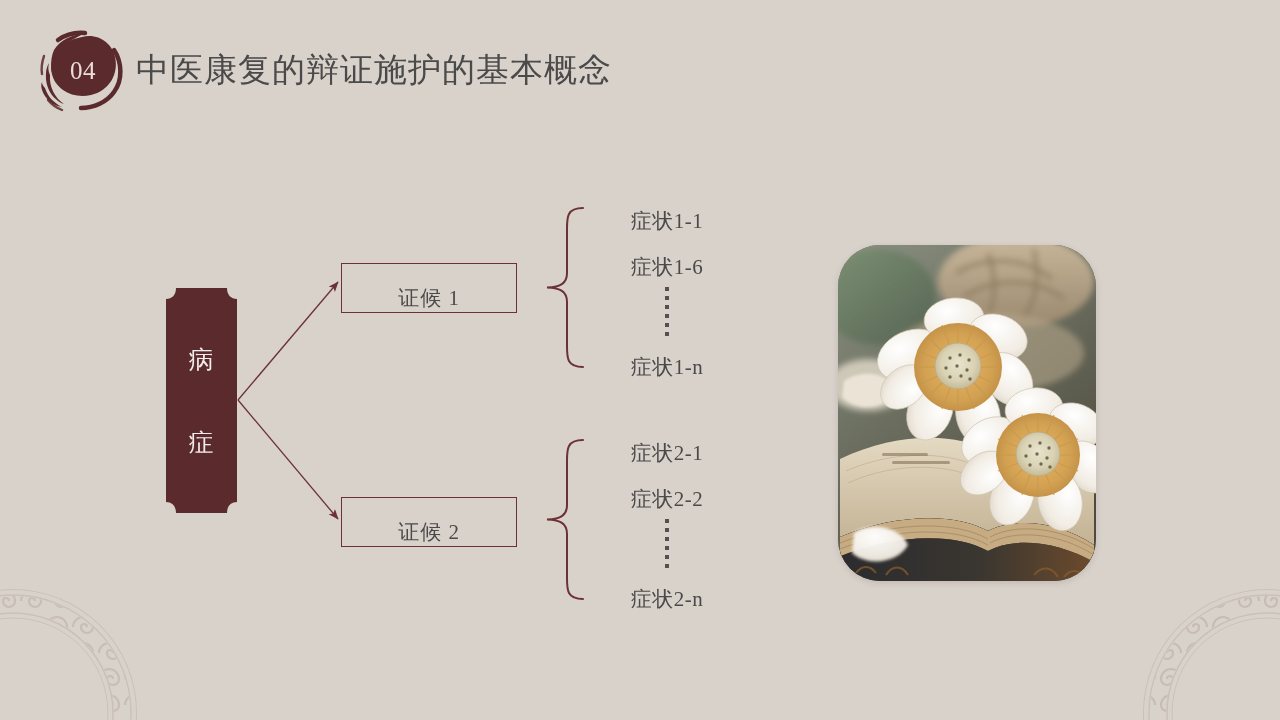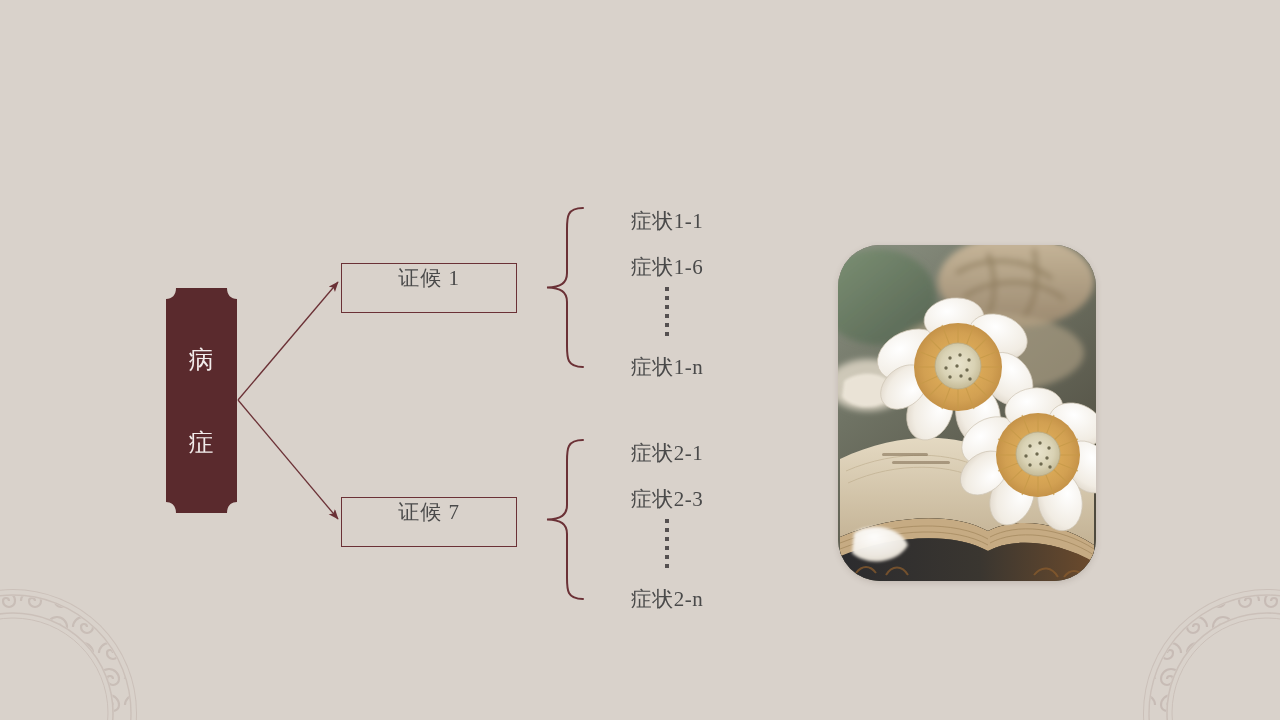--- a/index.html
+++ b/index.html
@@ -108,21 +108,21 @@
   }
 
   
   .syn-box {
     position: absolute;
     width: 176px;
     height: 50px;
     border: 1.3px solid #6b3136;
     box-sizing: border-box;
     display: flex;
-    align-items: flex-start;
+    align-items: flex-end;
     justify-content: center;
     color: #4a4a4a;
     font-size: 21px;
     letter-spacing: 1px;
     background: transparent;
   }
   .syn-box.one { left: 341px; top: 263px; }
   .syn-box.two { left: 341px; top: 497px; }
 
   
@@ -232,20 +232,42 @@
         <g fill="none" stroke="#b6a69f" stroke-width="5" opacity="0.95">
           <path d="M30 200c-14-20-10-48 12-58c18-8 34 6 30 22c-3 13-18 16-24 7c-5-8 2-16 9-12"></path>
           <path d="M70 235c-16-22-8-55 18-64c22-8 40 10 34 29c-5 15-23 18-30 7c-6-9 3-19 11-14"></path>
           <path d="M5 160c-8-24 4-48 26-52c20-4 33 12 27 28c-5 13-21 14-26 4"></path>
           <path d="M112 248c-12-24-2-52 22-58c20-5 34 11 28 27c-5 13-21 15-27 5"></path>
         </g>
       </g>
     </svg>
   </div>
 
+  <div class="header">
+    <div class="badge">
+      <svg viewBox="0 0 96 86" width="96" height="86" xmlns="http://www.w3.org/2000/svg">
+        <g fill="#5a2a2d">
+          <path d="M48 9c16-4 30 6 33 20c4 17-6 34-24 38c-18 4-35-5-39-21c-4-16 7-33 30-37z"></path>
+          <path d="M20 22c6-10 19-16 30-16c-10 4-21 10-26 19c-5 10-6 22-1 32c-6-9-8-24-3-35z"></path>
+          <path d="M16 47c-1 12 5 23 14 29c-11-4-19-16-18-30c0-4 1-8 3-11c-1 4-1 8 1 12z"></path>
+          <path d="M11 60c3 9 9 15 17 19c-9-1-17-8-20-17c-1-3-1-6 0-8c0 2 1 4 3 6z"></path>
+        </g>
+        <g fill="none" stroke="#5a2a2d" stroke-width="4.5" stroke-linecap="round">
+          <path d="M80 22c8 12 9 30 0 42c-7 10-20 16-33 16"></path>
+          <path d="M24 12c7-5 17-8 27-7"></path>
+        </g>
+        <g fill="none" stroke="#5a2a2d" stroke-width="2.4" stroke-linecap="round" opacity="0.85">
+          <path d="M14 72c4 5 9 8 14 10"></path>
+          <path d="M10 28c-2 6-3 12-2 18"></path>
+        </g>
+      </svg>
+      <div class="badge-num">04</div>
+    </div>
+    <div class="page-title">中医康复的辩证施护的基本概念</div>
+  </div>
 
   <div class="diagram">
 
     <svg class="connector-layer" viewBox="0 0 830 720" width="830" height="720" xmlns="http://www.w3.org/2000/svg">
       <defs>
         <marker id="arrowhead" markerWidth="9" markerHeight="9" refX="7.4" refY="3.2" orient="auto" markerUnits="strokeWidth">
           <path d="M0,0 L8,3.2 L0,6.4 L1.8,3.2 z" fill="#6b3136"></path>
         </marker>
       </defs>
       <line x1="238" y1="400" x2="338" y2="282" stroke="#6b3136" stroke-width="1.3" marker-end="url(#arrowhead)"></line>
@@ -263,21 +285,21 @@
         <span>病</span>
         <span>症</span>
       </div>
     </div>
 
     <div class="syn-box one">
       <span>证候 1</span>
     </div>
 
     <div class="syn-box two">
-      <span>证候 7</span>
+      <span>证候 2</span>
     </div>
 
     <div class="brace one">
       <svg viewBox="0 0 44 165" width="44" height="165" preserveAspectRatio="none" xmlns="http://www.w3.org/2000/svg">
         <path d="M40 3 C24 3 24 12 24 24 L24 68 C24 78 18 82 4 82.5
                  C18 83 24 87 24 97 L24 141 C24 153 24 162 40 162" fill="none" stroke="#6b3136" stroke-width="2" stroke-linecap="round"></path>
       </svg>
     </div>
 
     <div class="sym-group one">
@@ -299,21 +321,21 @@
     <div class="brace two">
       <svg viewBox="0 0 44 165" width="44" height="165" preserveAspectRatio="none" xmlns="http://www.w3.org/2000/svg">
         <path d="M40 3 C24 3 24 12 24 24 L24 68 C24 78 18 82 4 82.5
                  C18 83 24 87 24 97 L24 141 C24 153 24 162 40 162" fill="none" stroke="#6b3136" stroke-width="2" stroke-linecap="round"></path>
       </svg>
     </div>
 
     <div class="sym-group two">
       <div class="sym-item">症状2-1</div>
       <div class="sym-gap-a"></div>
-      <div class="sym-item">症状2-3</div>
+      <div class="sym-item">症状2-2</div>
       <div class="vdots">
         <i></i>
           <i></i>
           <i></i>
           <i></i>
           <i></i>
           <i></i>
       </div>
       <div class="sym-gap-b"></div>
       <div class="sym-item">症状2-n</div>

